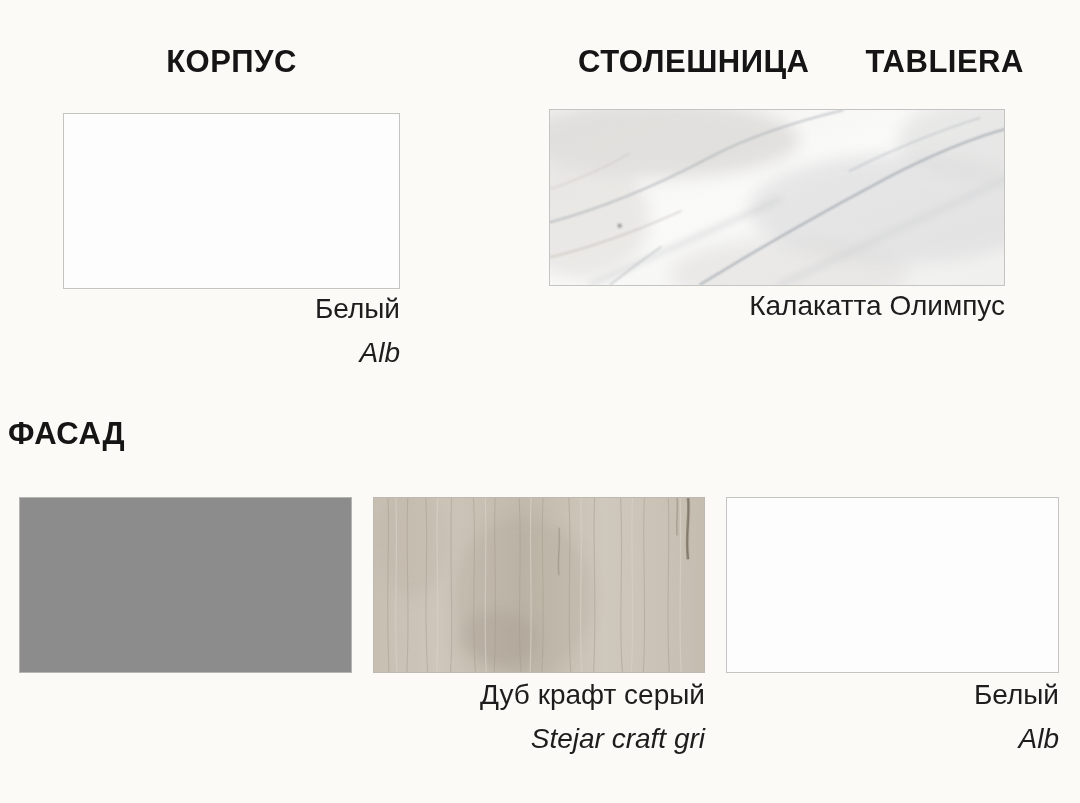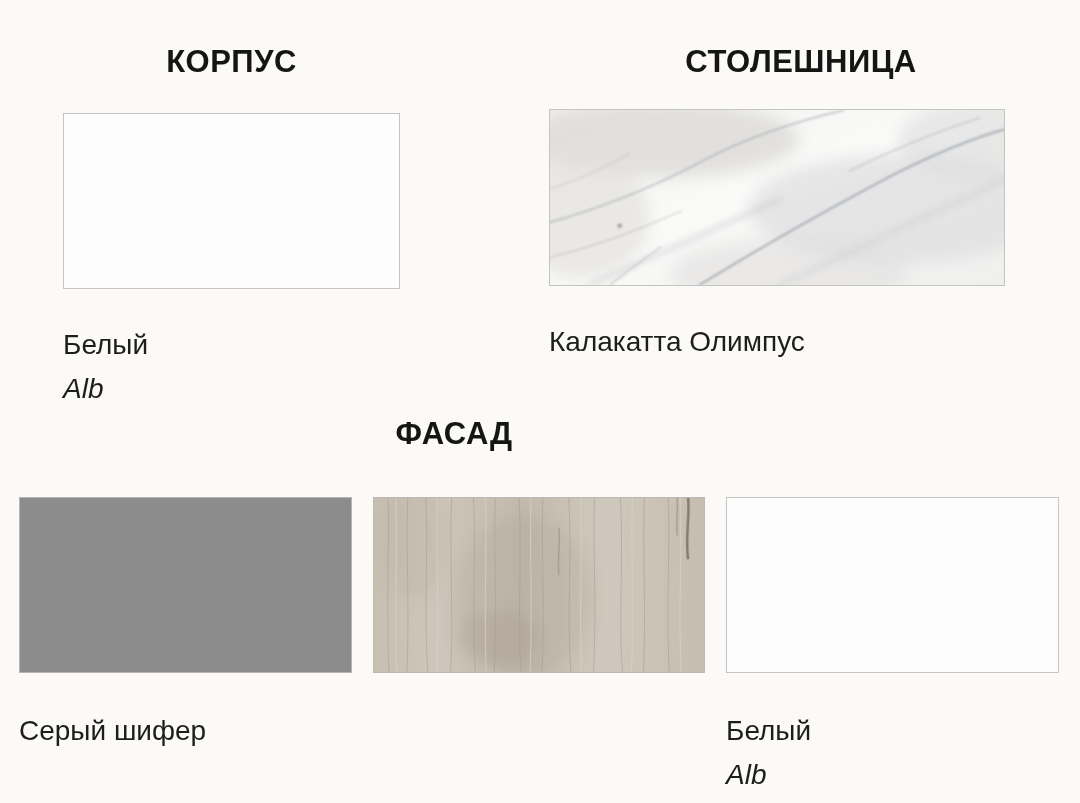--- a/index.html
+++ b/index.html
@@ -30,38 +30,37 @@
     overflow: hidden;
   }
   .swatch svg {
     position: absolute;
     left: 0; top: 0;
     width: 100%; height: 100%;
     display: block;
   }
   .labels {
     position: absolute;
-    text-align: left;
+    text-align: right;
     font-size: 28px;
     line-height: 30px;
     color: #1d1d1d;
-    margin-top: 36px;
   }
   .lbl + .lbl { margin-top: 14px; font-style: italic; }
 
   
   #h-carcass   { left: 63px;  top: 44px;  width: 337px; }
   #sw-carcass  { left: 63px;  top: 113px; width: 337px; height: 176px; }
   #lb-carcass  { left: 63px;  top: 294px; width: 337px; }
 
   #h-countertop  { left: 573px; top: 44px;  width: 456px; }
   #sw-countertop { left: 549px; top: 109px; width: 456px; height: 177px; }
   #lb-countertop { left: 549px; top: 291px; width: 456px; }
 
-  #h-facade { left: 16px; top: 416px; width: 876px; }
+  #h-facade { left: 8px; top: 416px; width: 876px; justify-content: space-between; }
 
   #sw-facade-0 { left: 19px;  top: 497px; width: 333px; height: 176px; border-color: #b5b5b3; }
   #lb-facade-0 { left: 19px;  top: 680px; width: 333px; }
   #sw-facade-1 { left: 373px; top: 497px; width: 332px; height: 176px; border-color: #bdb8b0; }
   #lb-facade-1 { left: 373px; top: 680px; width: 332px; }
   #sw-facade-2 { left: 726px; top: 497px; width: 333px; height: 176px; }
   #lb-facade-2 { left: 726px; top: 680px; width: 333px; }
 </style>
 </head>
 <body>
@@ -72,20 +71,21 @@
     <span>КОРПУС</span>
   </div>
   <div class="swatch" id="sw-carcass" style="background-color: rgb(253, 253, 253);"></div>
   <div class="labels" id="lb-carcass">
     <div class="lbl">Белый</div>
     <div class="lbl">Alb</div>
   </div>
 
   <div class="heading" id="h-countertop">
     <span>СТОЛЕШНИЦА</span>
+    <span>TABLIERA</span>
   </div>
   <div class="swatch" id="sw-countertop">
     <svg viewBox="0 0 456 177" preserveAspectRatio="none">
       <defs>
         <linearGradient id="mbase" x1="0" y1="0" x2="1" y2="1">
           <stop offset="0" stop-color="#f1f0ee"></stop>
           <stop offset="0.45" stop-color="#fafaf9"></stop>
           <stop offset="1" stop-color="#efefee"></stop>
         </linearGradient>
         <filter id="mb1" x="-30%" y="-30%" width="160%" height="160%">
@@ -122,21 +122,20 @@
   <div class="labels" id="lb-countertop">
     <div class="lbl">Калакатта Олимпус</div>
   </div>
 
   <div class="heading" id="h-facade">
     <span>ФАСАД</span>
   </div>
 
   <div class="swatch" id="sw-facade-0" style="background-color: rgb(140, 140, 140);"></div>
   <div class="labels" id="lb-facade-0">
-    <div class="lbl">Серый шифер</div>
   </div>
 
   <div class="swatch" id="sw-facade-1">
     <svg viewBox="0 0 332 176" preserveAspectRatio="none">
       <defs>
         <linearGradient id="wbase" x1="0" y1="0" x2="1" y2="0">
           <stop offset="0" stop-color="#c7bfb2"></stop>
           <stop offset="0.2" stop-color="#cec6ba"></stop>
           <stop offset="0.45" stop-color="#c1b9ab"></stop>
           <stop offset="0.7" stop-color="#cfc8bc"></stop>
@@ -179,20 +178,24 @@
         <path d="M260,0 C258,50 262,115 259,176"></path>
         <path d="M308,0 C310,55 306,120 309,176"></path>
       </g>
       <g fill="none" filter="url(#wb1)">
         <path d="M316,0 C318,18 313,38 316,62" stroke="#6f6454" stroke-width="2.5" opacity="0.75"></path>
         <path d="M305,0 C306,12 304,24 305,38" stroke="#857a6a" stroke-width="1.2" opacity="0.6"></path>
         <path d="M186,30 C188,45 184,60 186,78" stroke="#8f8475" stroke-width="1.4" opacity="0.5"></path>
       </g>
     </svg>
   </div>
+  <div class="labels" id="lb-facade-1">
+    <div class="lbl">Дуб крафт серый</div>
+    <div class="lbl">Stejar craft gri</div>
+  </div>
 
   <div class="swatch" id="sw-facade-2" style="background-color: rgb(253, 253, 253);"></div>
   <div class="labels" id="lb-facade-2">
     <div class="lbl">Белый</div>
     <div class="lbl">Alb</div>
   </div>
 
 </div>
 
 </body></html>

